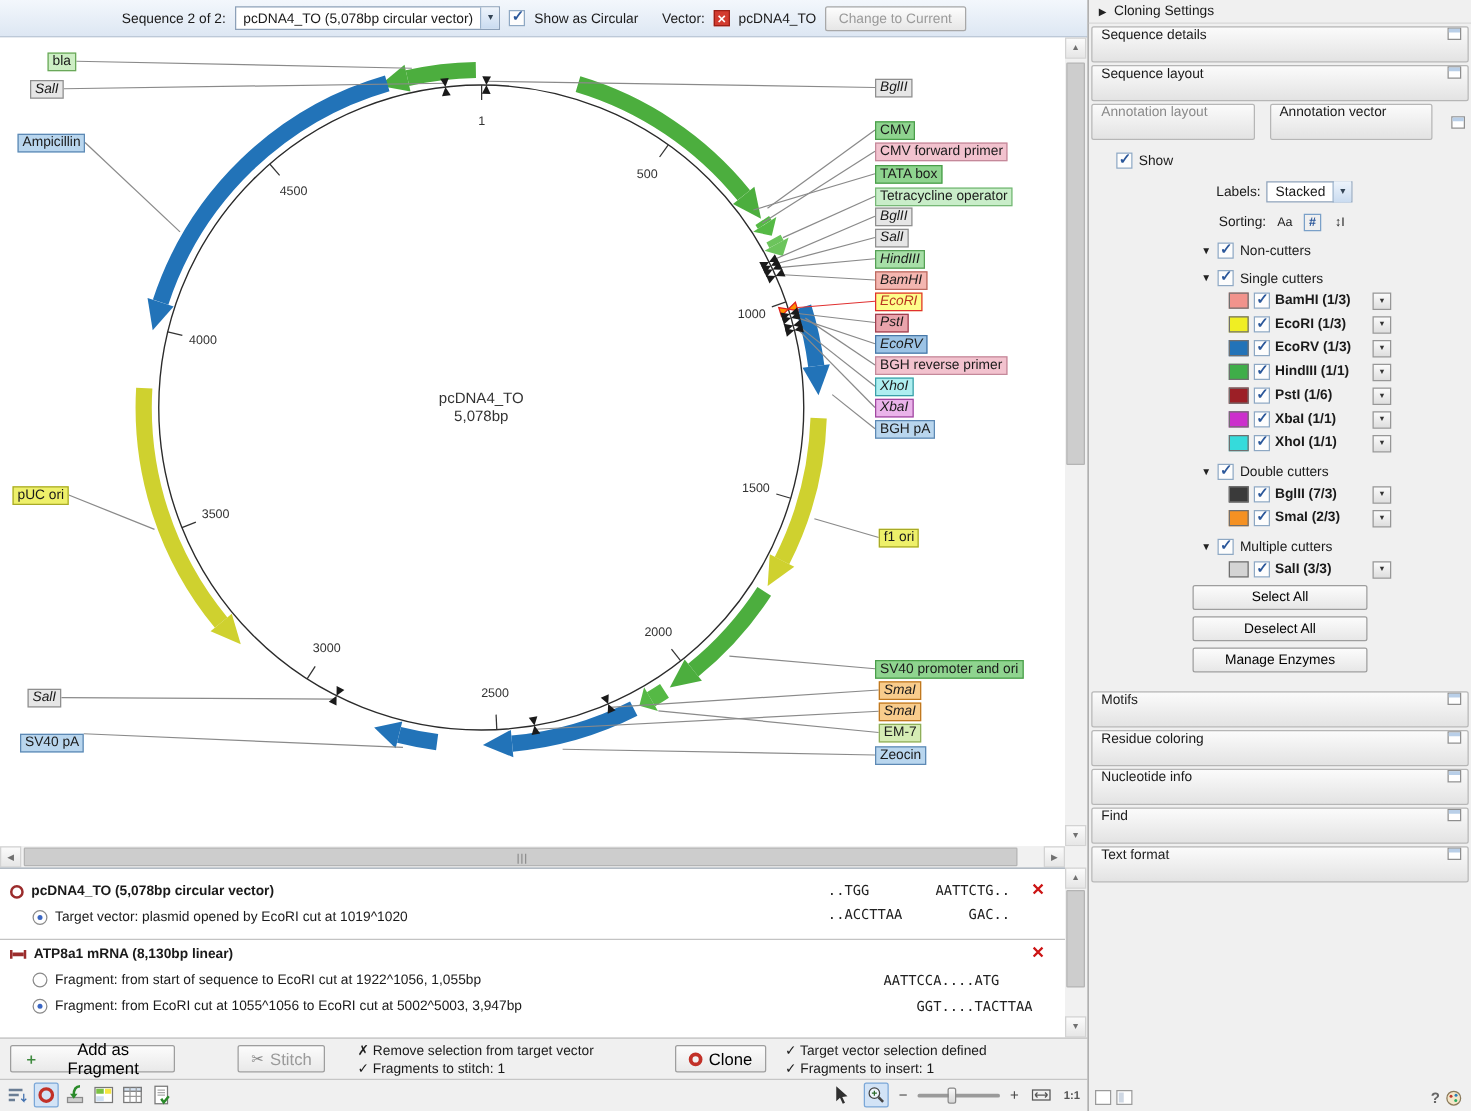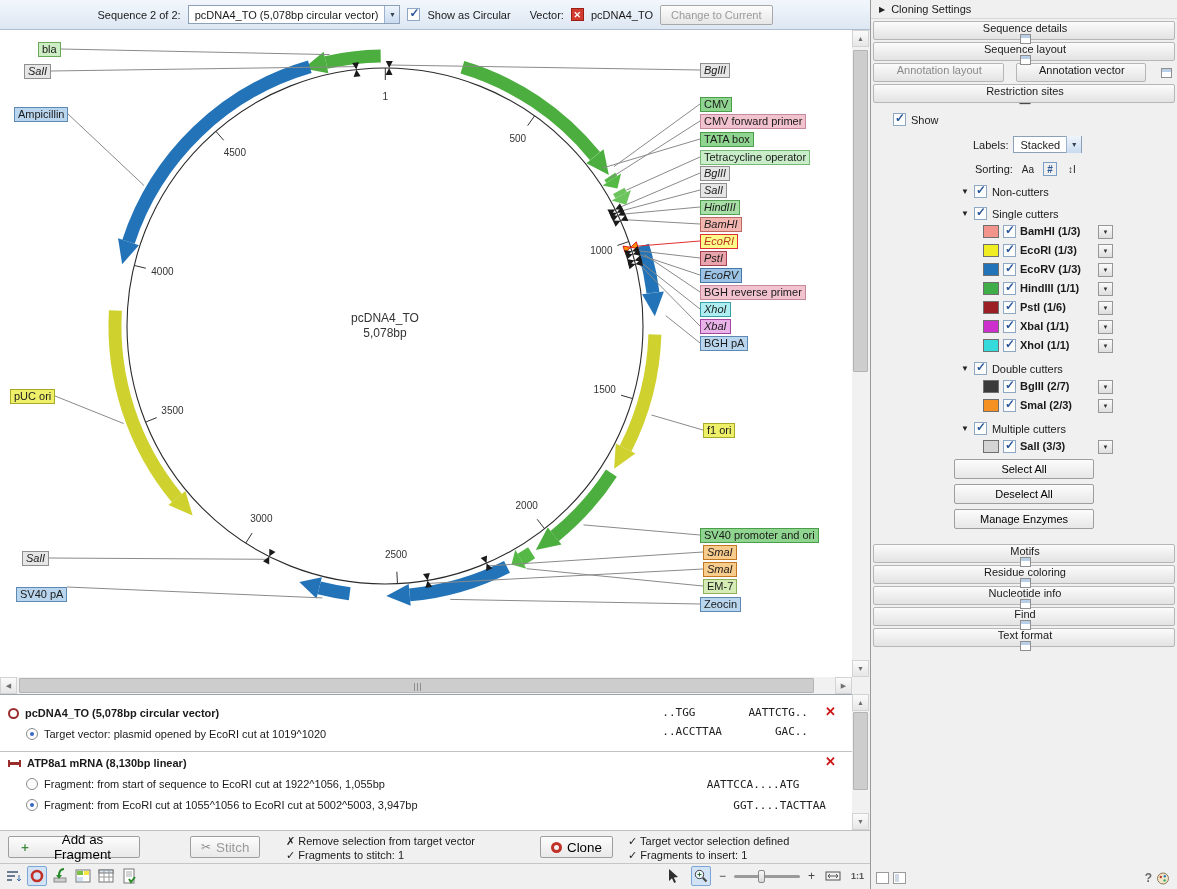--- a/index.html
+++ b/index.html
@@ -64,22 +64,22 @@
   .slider { width:66px; height:3px; background:#9a9a9a; position:relative; border-radius:2px; }
   .slider .thumb { position:absolute; left:24px; top:-5px; width:7px; height:13px;
     background:linear-gradient(#f8f8f8,#d8d8d8); border:1px solid #888; border-radius:2px; }
   .zoomtxt { font-size:12px; color:#444; }
   .ratio { font-size:9px; font-weight:bold; color:#555; }
 
   
   #sidebar { position:absolute; left:870px; top:0; width:307px; height:889px; background:#f0f0f0; border-left:1px solid #9a9a9a; }
   .sidebar-title { height:19px; display:flex; align-items:center; gap:6px; padding-left:8px; border-bottom:1px solid #d8d8d8; }
   .tri-r { font-size:8px; color:#222; }
-  .grp-bar { margin:2px 2px 0 2px; height:19px; background:linear-gradient(#fbfbfb,#e3e3e3); border:1px solid #b6b6b6;
-    border-radius:2px; display:flex; align-items:center; padding:0 5px 0 7px;flex-direction:column; }
+  .grp-bar { margin:2px 2px 0 2px; height:29px; background:linear-gradient(#fbfbfb,#e3e3e3); border:1px solid #b6b6b6;
+    border-radius:2px; display:flex; align-items:flex-start; padding:0 5px 0 7px; }
   .grp-bar .lbl { flex:1; }
   .grp-icon { width:11px; height:10px; border:1px solid #8f8f8f; background:#fff; position:relative; flex:none; }
   .grp-icon::after { content:""; position:absolute; left:0; top:0; right:0; height:3px; background:#b9cfe8; }
   .tab-row { display:flex; margin:2px 2px 0 2px; gap:12px; align-items:center; }
   .tab { flex:1; margin:0; }
   .tab.inactive .lbl { color:#8a8a8a; }
   .minimize { color:#444; font-weight:bold; }
   #restriction-body { padding:4px 0 8px 0; }
   .row { display:flex; align-items:center; gap:5px; }
   .show-row { margin:6px 0 0 22px; }
@@ -428,24 +428,20 @@
       </div>
     <div class="tab-row">
       <div class="grp-bar tab inactive">
         <span class="lbl">Annotation layout</span>
       </div>
       <div class="grp-bar tab">
         <span class="lbl">Annotation vector</span>
       </div>
       <span class="grp-icon" style="margin:0 3px;"></span>
     </div>
-    <div class="grp-bar">
-      <span class="lbl">Restriction sites</span>
-      <span class="minimize">—</span>
-    </div>
     <div id="restriction-body">
       <div class="row show-row">
         <span class="cb checked"></span>
         <span>Show</span>
       </div>
       <div class="row labels-row">
         <span>Labels:</span>
         <div class="combo small">
           <span>Stacked</span>
           <span class="arrow">▼</span>
@@ -511,21 +507,21 @@
             <span class="enzdd">▼</span>
           </div>
           <div class="cat-row">
             <span class="cat-tri">▼</span>
             <span class="cb checked"></span>
             <span>Double cutters</span>
           </div>
           <div class="enz-row">
             <span class="swatch" style="background: rgb(58, 58, 58);"></span>
             <span class="cb checked"></span>
-            <span class="enz-name">BglII (2/7)</span>
+            <span class="enz-name">BglII (7/3)</span>
             <span class="enzdd">▼</span>
           </div>
           <div class="enz-row">
             <span class="swatch" style="background: rgb(245, 145, 34);"></span>
             <span class="cb checked"></span>
             <span class="enz-name">SmaI (2/3)</span>
             <span class="enzdd">▼</span>
           </div>
           <div class="cat-row">
             <span class="cat-tri">▼</span>

